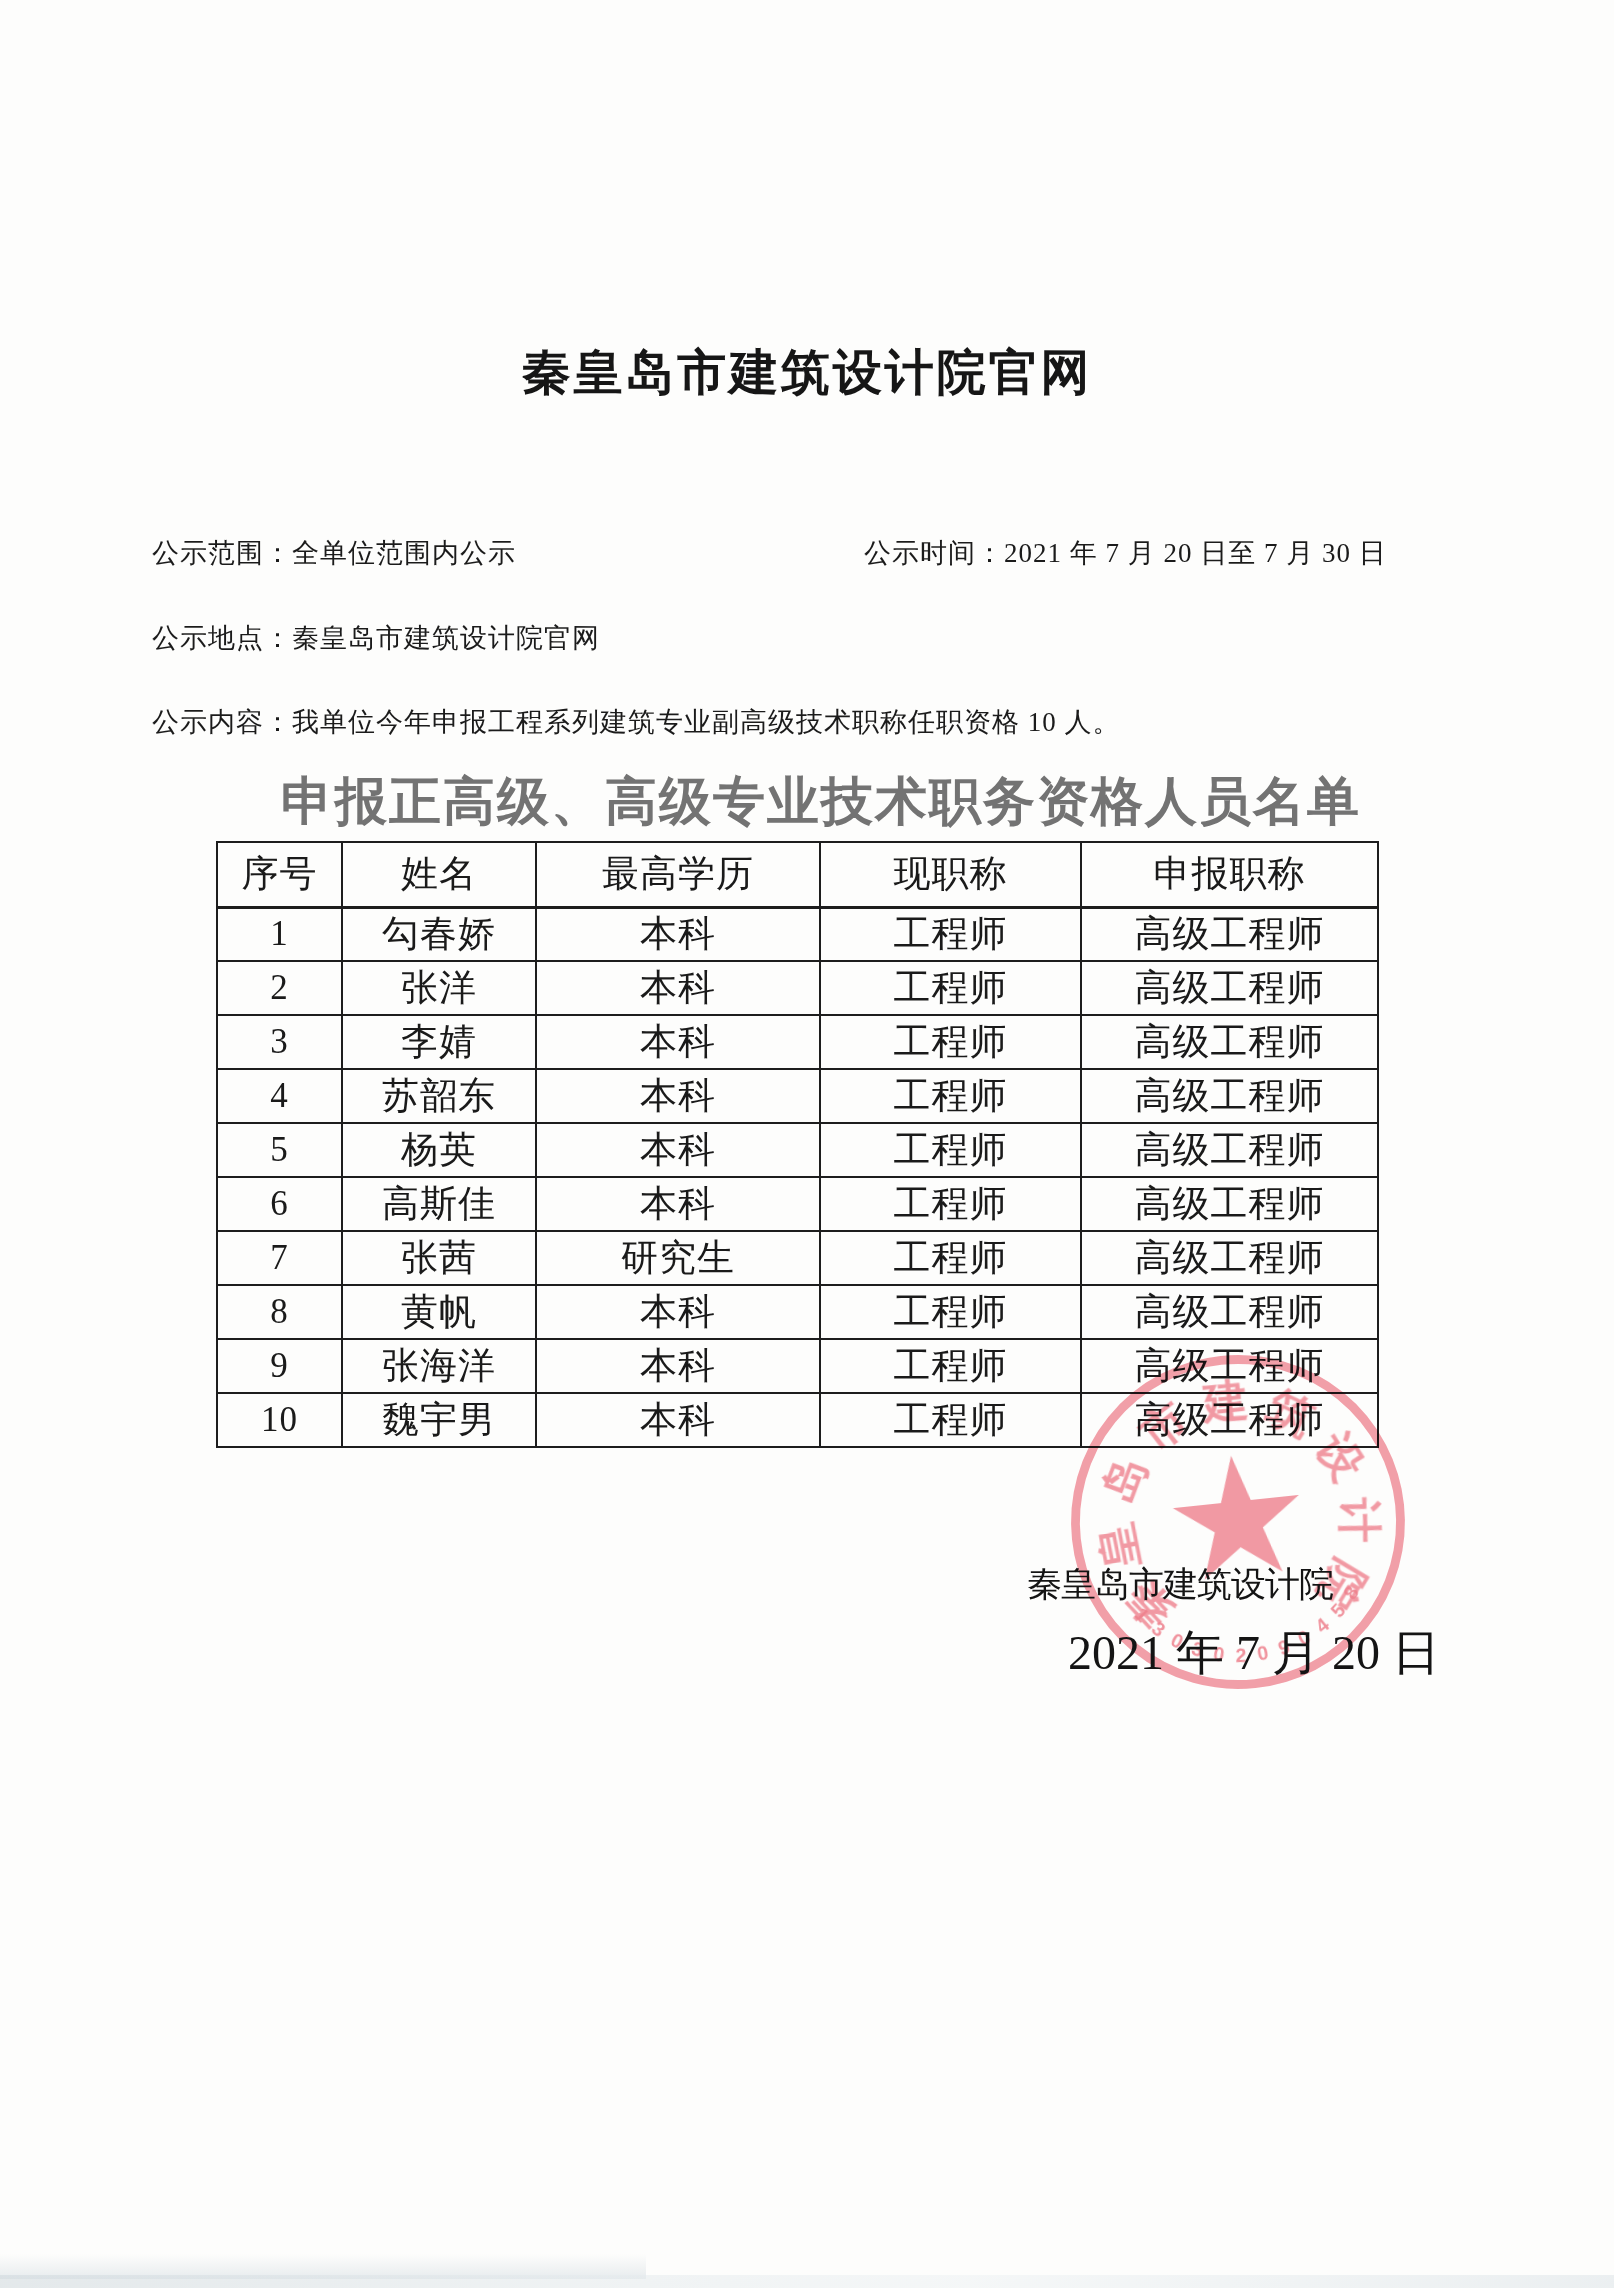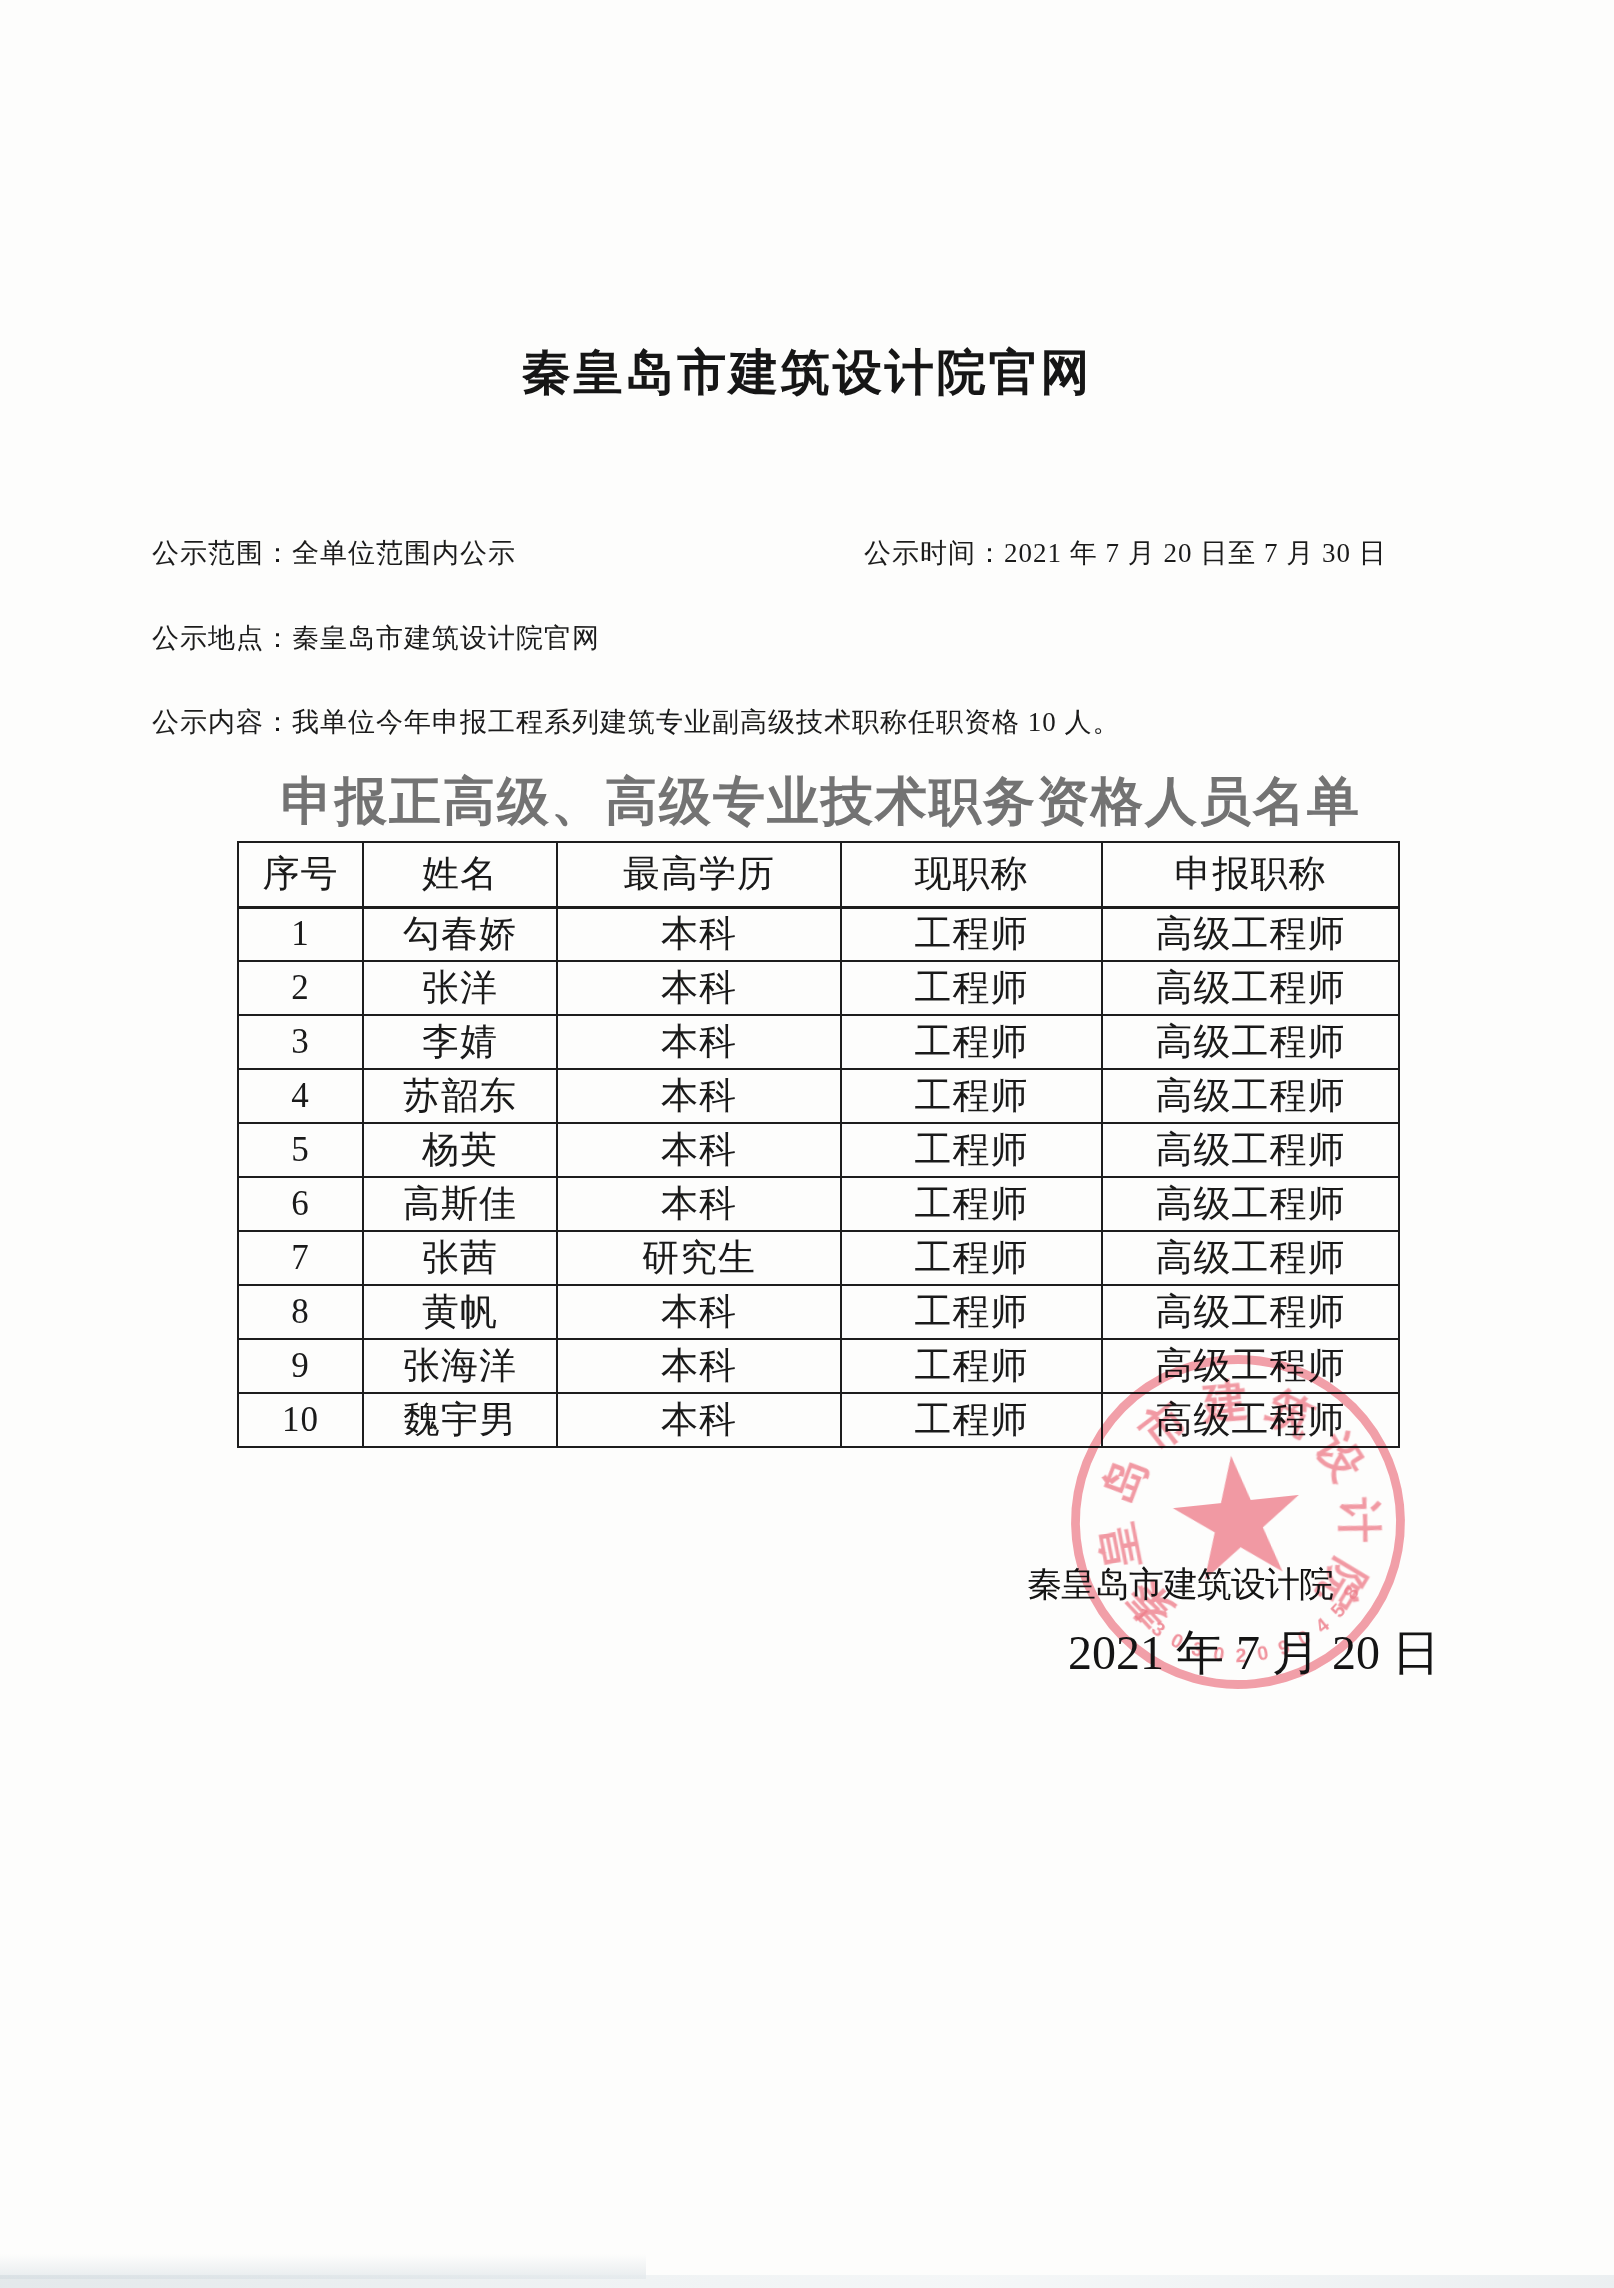--- a/index.html
+++ b/index.html
@@ -24,21 +24,21 @@
   .row-2{top:613px;}
   .row-3{top:697px;text-align:center;}
   .table-title{
     position:absolute;top:777px;left:14px;width:100%;text-align:center;
     font-size:52px;font-weight:600;letter-spacing:2px;line-height:49px;color:#737373;
   }
   table.roster{
     position:absolute;left:216px;top:841px;width:1161px;
     table-layout:fixed;border-collapse:collapse;
     border:2.9px solid #1d1d1d;
-    font-size:37px;color:#1a1a1a;margin-left:21px;
+    font-size:37px;color:#1a1a1a;
   }
   table.roster th,table.roster td{
     border:2px solid #1d1d1d;border-top-width:2.9px;border-bottom-width:2.9px;
     text-align:center;vertical-align:middle;padding:0;
     font-weight:normal;letter-spacing:1px;overflow:hidden;white-space:nowrap;
   }
   table.roster thead tr{height:65px;}
   table.roster thead th{border-bottom-width:3.9px;}
   table.roster tbody tr{height:54px;}
   .seq{font-size:35px;}

